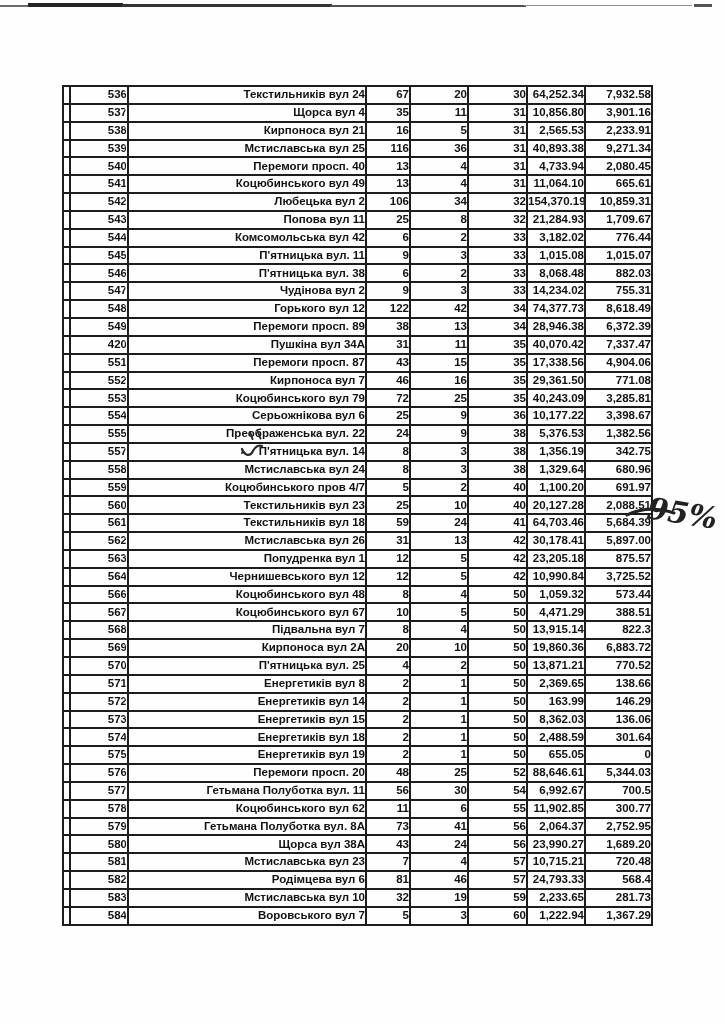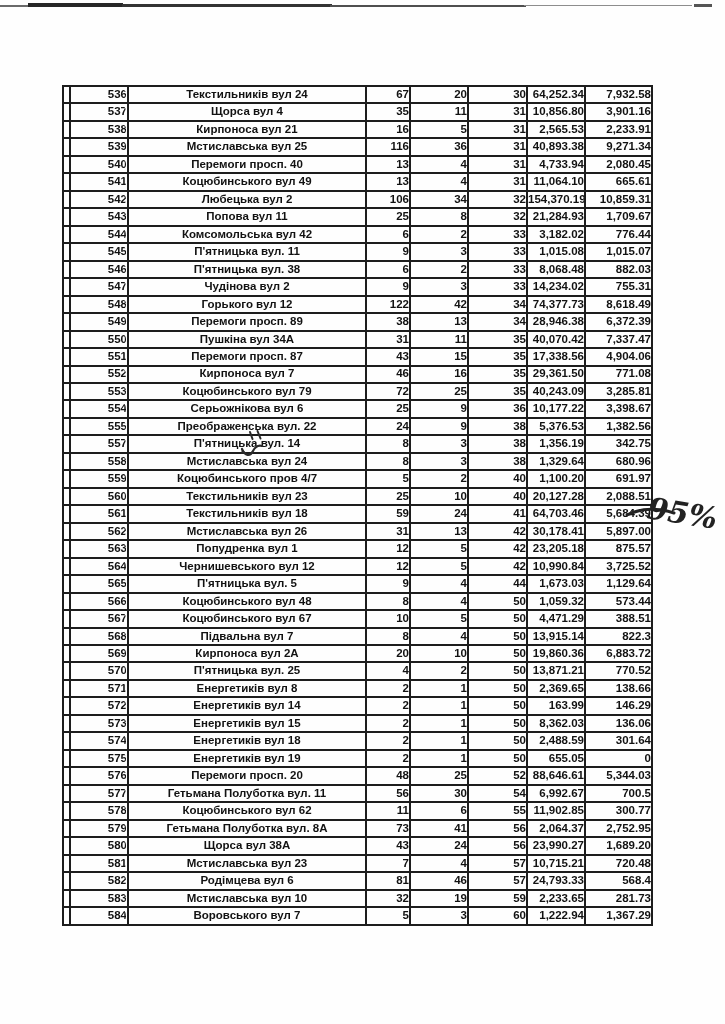--- a/index.html
+++ b/index.html
@@ -26,21 +26,21 @@
     font-size:11.5px;
     font-weight:bold;
     color:#121212;
     line-height:1;
     white-space:nowrap;
     overflow:hidden;
     vertical-align:middle;
   }
   td.col-sliver{padding:0;}
   td.col-num{text-align:right;padding-right:8px;border-radius:8px;}
-  td.col-street{text-align:center;padding-left:5px;margin-left:48px;}
+  td.col-street{text-align:right;padding-left:5px;margin-left:48px;}
   td.col-v{text-align:right;padding-right:4px;font-size:11px;}
   td.col-a{text-align:right;padding-right:4px;font-size:11px;}
 
   
   .annotation-95{
     position:absolute;left:586px;top:482px;width:139px;height:58px;
     pointer-events:none;
   }
   .scribble{
     position:absolute;left:238px;top:426px;width:42px;height:36px;
@@ -208,21 +208,21 @@
           <td class="col-num">549</td>
           <td class="col-street">Перемоги просп. 89</td>
           <td class="col-v">38</td>
           <td class="col-v">13</td>
           <td class="col-v">34</td>
           <td class="col-a">28,946.38</td>
           <td class="col-a">6,372.39</td>
         </tr>
         <tr>
           <td class="col-sliver"></td>
-          <td class="col-num">550</td>
+          <td class="col-num">420</td>
           <td class="col-street">Пушкіна вул 34А</td>
           <td class="col-v">31</td>
           <td class="col-v">11</td>
           <td class="col-v">35</td>
           <td class="col-a">40,070.42</td>
           <td class="col-a">7,337.47</td>
         </tr>
         <tr>
           <td class="col-sliver"></td>
           <td class="col-num">551</td>
@@ -348,30 +348,20 @@
           <td class="col-num">564</td>
           <td class="col-street">Чернишевського вул 12</td>
           <td class="col-v">12</td>
           <td class="col-v">5</td>
           <td class="col-v">42</td>
           <td class="col-a">10,990.84</td>
           <td class="col-a">3,725.52</td>
         </tr>
         <tr>
           <td class="col-sliver"></td>
-          <td class="col-num">565</td>
-          <td class="col-street">П'ятницька вул. 5</td>
-          <td class="col-v">9</td>
-          <td class="col-v">4</td>
-          <td class="col-v">44</td>
-          <td class="col-a">1,673.03</td>
-          <td class="col-a">1,129.64</td>
-        </tr>
-        <tr>
-          <td class="col-sliver"></td>
           <td class="col-num">566</td>
           <td class="col-street">Коцюбинського вул 48</td>
           <td class="col-v">8</td>
           <td class="col-v">4</td>
           <td class="col-v">50</td>
           <td class="col-a">1,059.32</td>
           <td class="col-a">573.44</td>
         </tr>
         <tr>
           <td class="col-sliver"></td>

